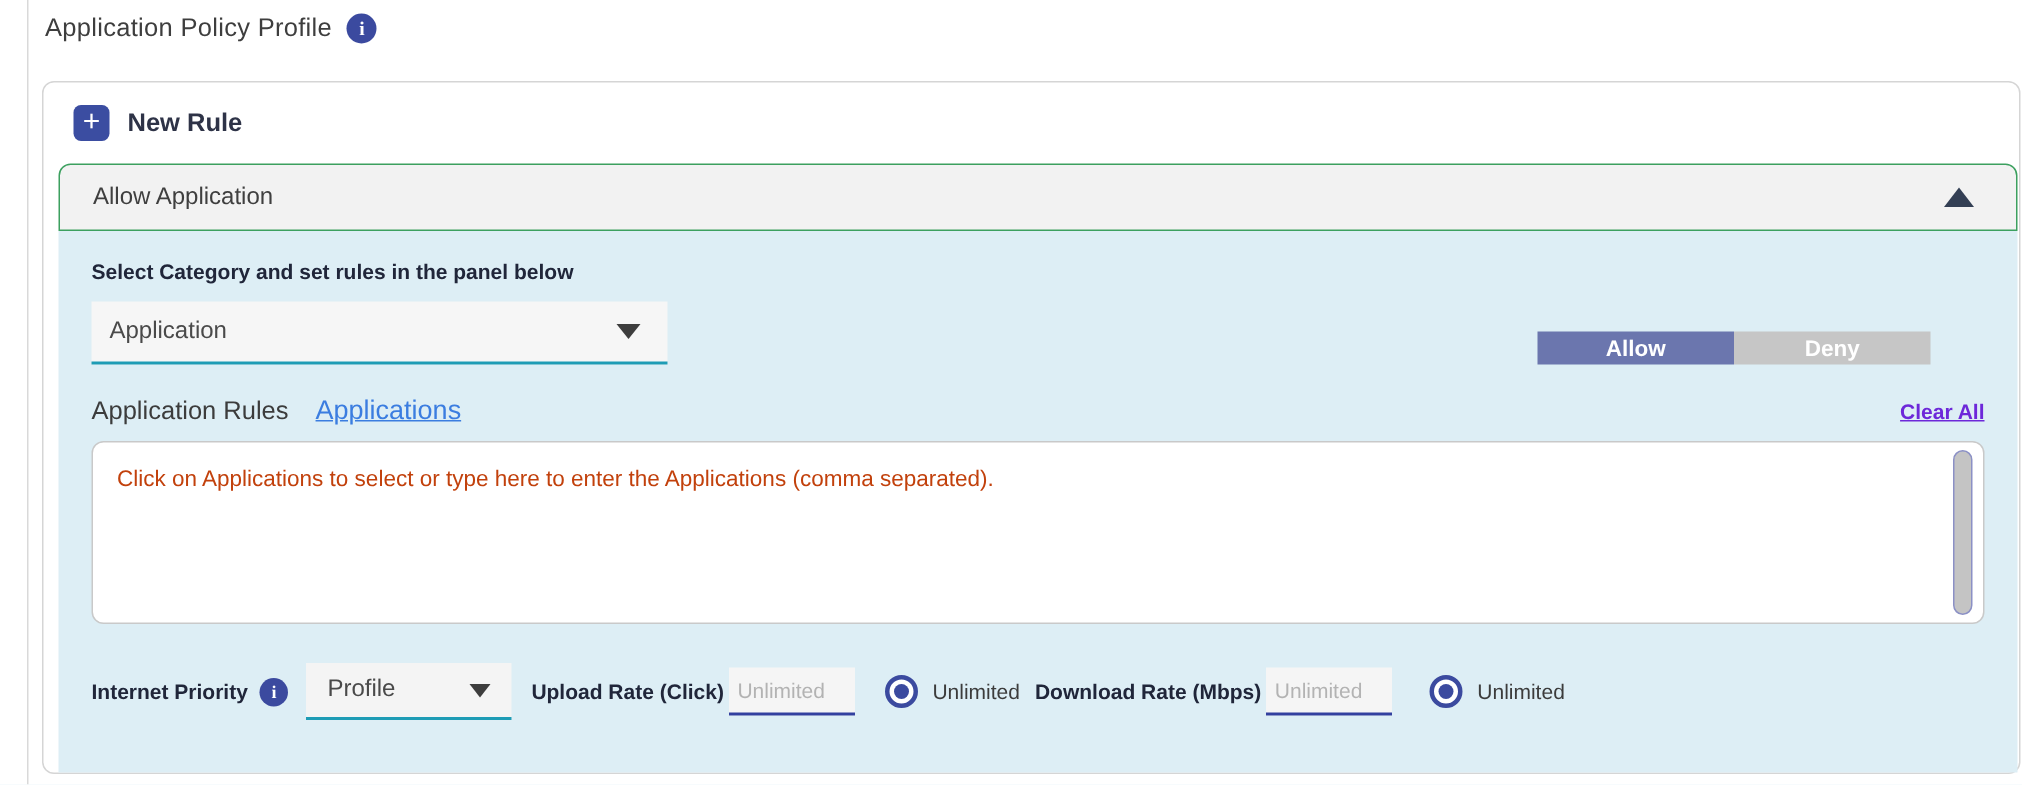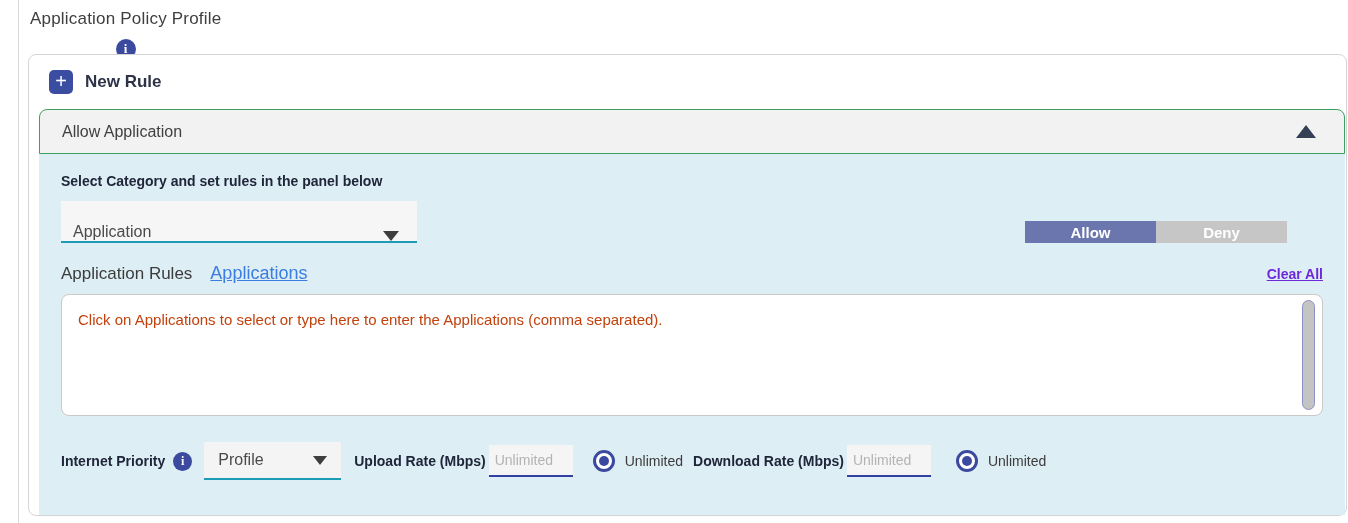--- a/index.html
+++ b/index.html
@@ -1,21 +1,21 @@
 <!DOCTYPE html>
 <html><head>
 <meta charset="utf-8">
 <style>
   * { margin: 0; padding: 0; box-sizing: border-box; }
   html, body { width: 1348px; height: 523px; background: #ffffff; overflow: hidden; }
   body { font-family: "Liberation Sans", "DejaVu Sans", sans-serif; position: relative; color: #3c3c3c; }
 
   .page-divider { position: absolute; left: 18px; top: 0; bottom: 0; width: 1px; background: #d9d9d9; }
 
-  .title-row { position: absolute; left: 30px; top: 9px; display: flex; align-items: center; gap: 10px; flex-direction: column; }
+  .title-row { position: absolute; left: 30px; top: 9px; display: flex; align-items: center; gap: 10px; }
   .page-title { font-size: 17px; color: #3e3e3e; letter-spacing: .2px; }
 
   .info-icon {
     width: 20px; height: 20px; border-radius: 50%; background: #3b4a9f; color: #ffffff;
     display: inline-flex; align-items: center; justify-content: center;
     font-size: 13px; font-weight: bold; font-family: "Liberation Serif", serif; flex: 0 0 auto;
   }
   .info-icon.small { width: 19px; height: 19px; font-size: 12px; }
 
   .outer-card {
@@ -39,22 +39,22 @@
   }
   .accordion-title { font-size: 16px; color: #3f3f3f; flex: 1 1 auto; }
   .tri-up { width: 0; height: 0; border-left: 10px solid transparent; border-right: 10px solid transparent; border-bottom: 13px solid #333f54; }
 
   .accordion-body { flex: 1 1 auto; background: #ddeef5; padding: 19px 22px 0 22px; }
 
   .section-label { font-size: 14px; font-weight: bold; color: #20263a; }
 
   .category-row { display: flex; align-items: flex-end; justify-content: space-between; margin-top: 12px; }
   .select-box {
-    width: 356px; height: 42px; background: #f6f6f6; border-bottom: 2px solid #1e9cb5;
-    display: flex; align-items: flex-end; padding: 0 18px 0 12px; cursor: pointer;
+    width: 384px; height: 42px; background: #f6f6f6; border-bottom: 2px solid #1e9cb5;
+    display: flex; align-items: center; padding: 0 18px 0 12px; cursor: pointer;
   }
   .select-box .select-value { font-size: 16px; color: #4a4a4a; flex: 1 1 auto; }
   .tri-down { width: 0; height: 0; border-left: 8px solid transparent; border-right: 8px solid transparent; border-top: 10px solid #3d3d3d; }
 
   .toggle-group { display: flex; margin-right: 36px; }
   .toggle-btn { width: 131px; height: 22px; border: none; font-family: inherit; font-size: 15px; font-weight: bold; color: #ffffff; cursor: pointer; }
   .toggle-btn.allow { background: #6b76ae; }
   .toggle-btn.deny  { background: #c6c6c6; }
 
   .rules-row { display: flex; align-items: baseline; margin-top: 20px; }
@@ -153,21 +153,21 @@
 
       <div class="bottom-row">
         <span class="bold-label">Internet Priority</span>
         <span class="info-icon small ml8">i</span>
 
         <div class="priority-select">
           <span class="select-value">Profile</span>
           <span class="tri-down"></span>
         </div>
 
-        <span class="bold-label ml13">Upload Rate (Mbps)</span>
+        <span class="bold-label ml13">Upload Rate (Click)</span>
         <div class="rate-input">
           <span class="rate-placeholder">Unlimited</span>
         </div>
         <span class="radio ml20">
             <span class="dot"></span>
           </span>
         <span class="radio-label">Unlimited</span>
 
         <span class="bold-label ml10">Download Rate (Mbps)</span>
         <div class="rate-input">

